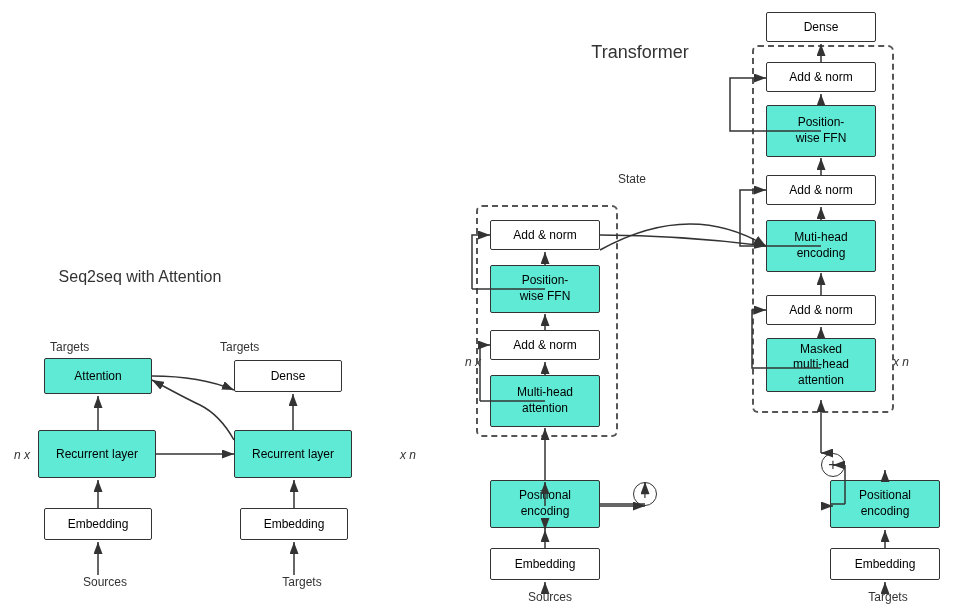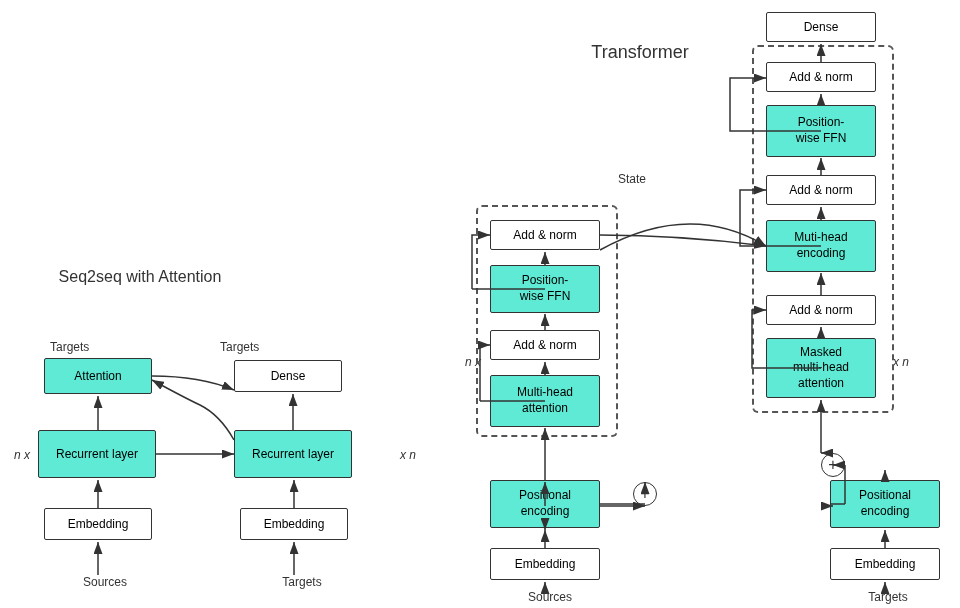--- a/index.html
+++ b/index.html
@@ -163,21 +163,21 @@
 
   <div class="box" style="left:766px; top:175px; width:110px; height:30px;">Add &amp; norm</div>
 
   <div class="box box-blue" style="left:766px; top:220px; width:110px; height:52px; line-height:1.3;">
     <span style="white-space:pre-line;">Muti-head
 encoding</span>
   </div>
 
   <div class="box" style="left:766px; top:295px; width:110px; height:30px;">Add &amp; norm</div>
 
-  <div class="box box-blue" style="left:766px; top:338px; width:110px; height:60px; line-height:1.3;align-items:center;">
+  <div class="box box-blue" style="left:766px; top:338px; width:110px; height:54px; line-height:1.3;align-items:center;">
     <span style="white-space:pre-line;">Masked
 multi-head
 attention</span>
   </div>
 
   <div class="box box-blue" style="left:830px; top:480px; width:110px; height:48px; line-height:1.3;">
     <span style="white-space:pre-line;">Positional
 encoding</span>
   </div>
 

